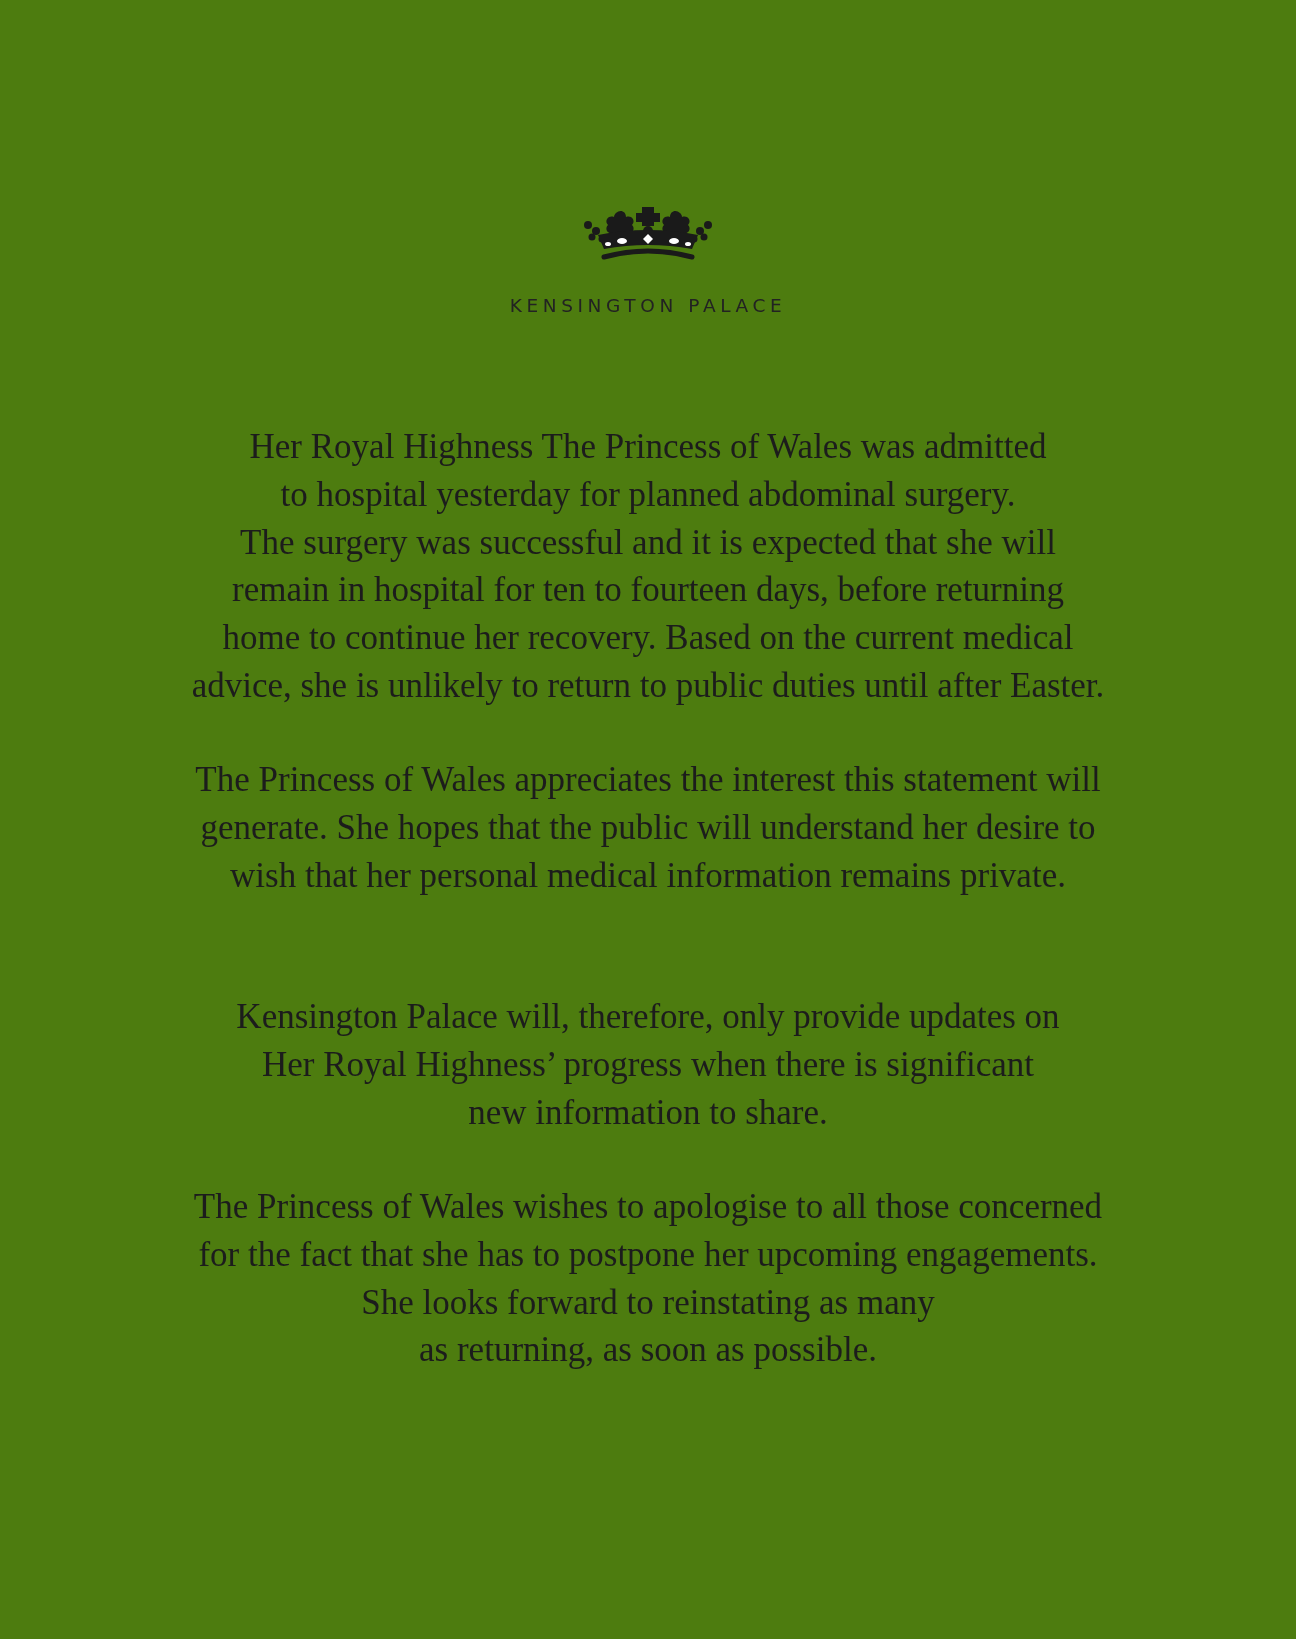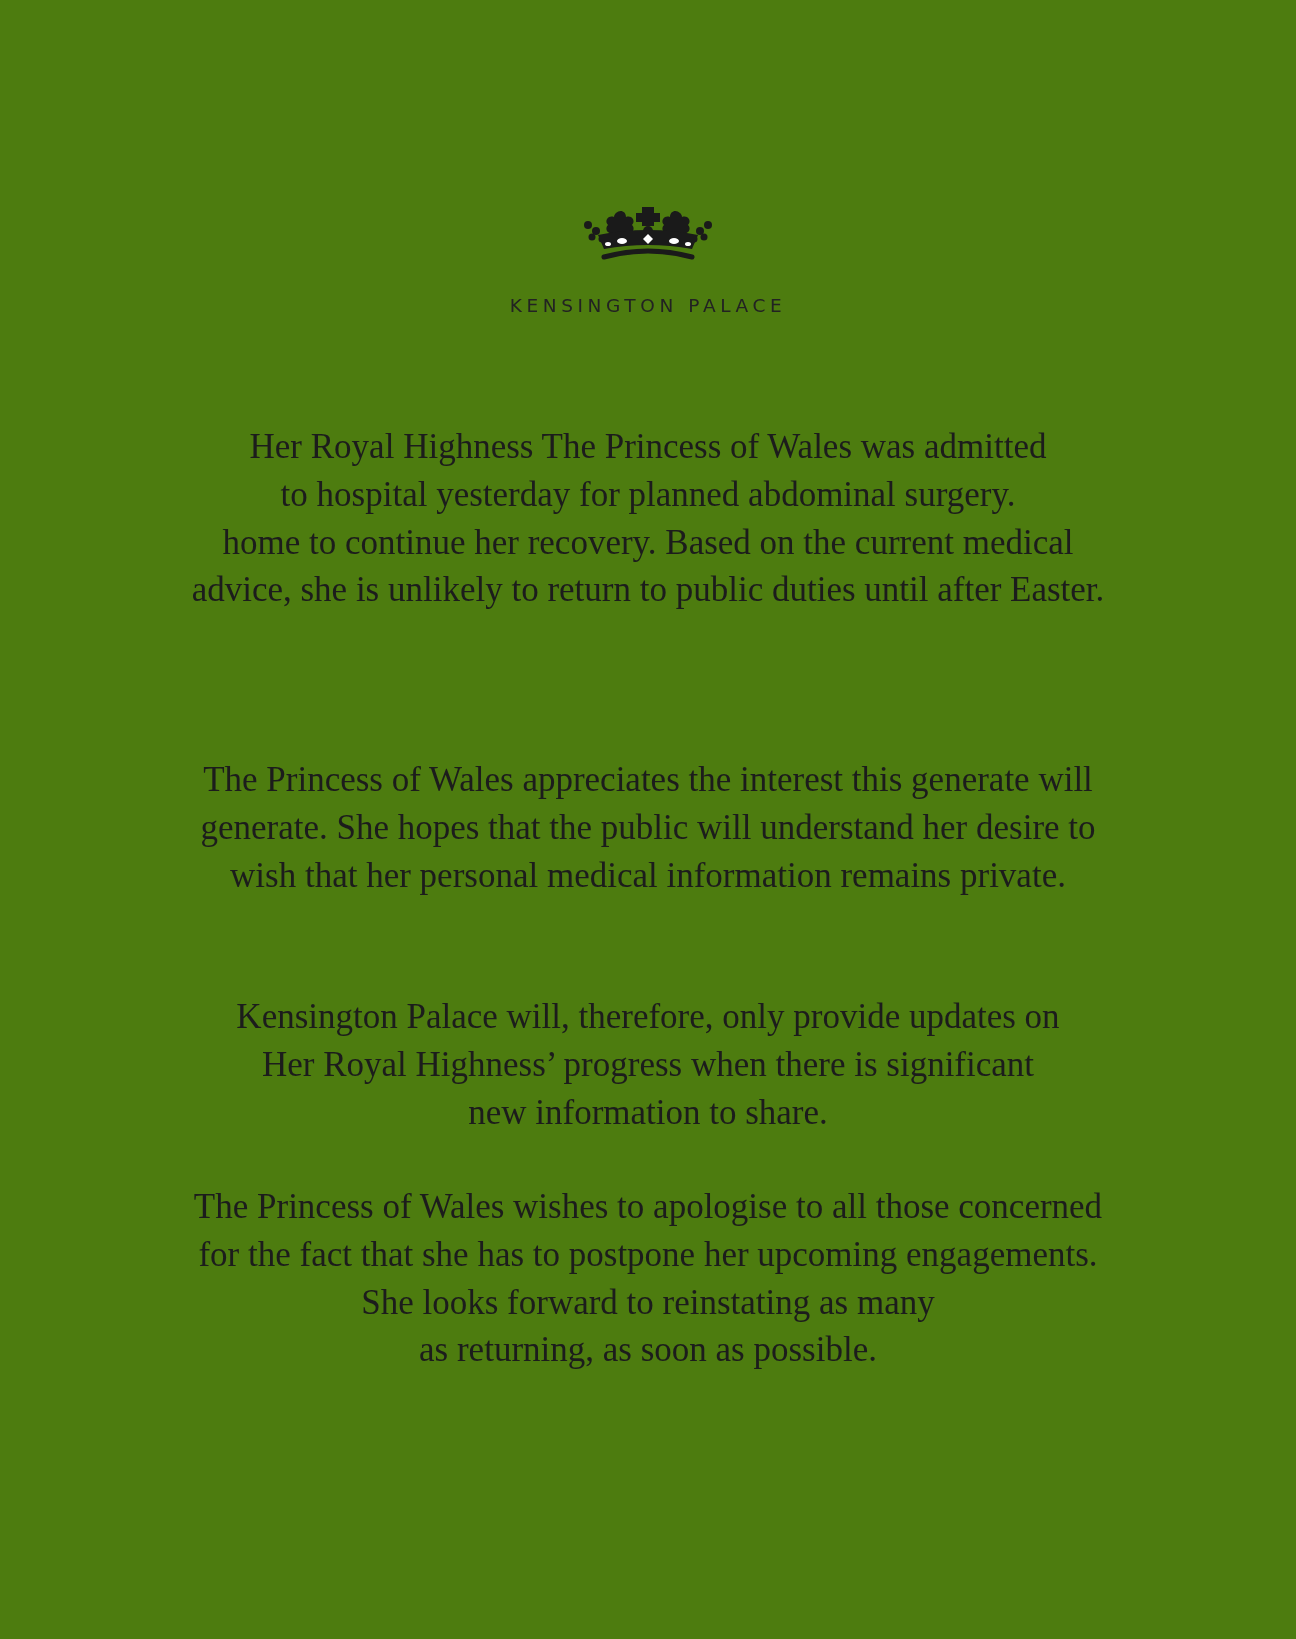--- a/index.html
+++ b/index.html
@@ -98,26 +98,28 @@
 
       <path d="M26 54 Q70 42 114 54" stroke="#1a1a1a" stroke-width="5" fill="none" stroke-linecap="round"></path>
     </svg>
   </div>
 
   <div class="org-name">KENSINGTON PALACE</div>
 
   <div class="statement p1">
     <span class="line">Her Royal Highness The Princess of Wales was admitted</span>
     <span class="line">to hospital yesterday for planned abdominal surgery.</span>
+    <span class="line">The surgery was successful and it is expected that she will</span>
+    <span class="line">remain in hospital for ten to fourteen days, before returning</span>
     <span class="line">home to continue her recovery. Based on the current medical</span>
     <span class="line">advice, she is unlikely to return to public duties until after Easter.</span>
   </div>
 
   <div class="statement p2">
-    <span class="line">The Princess of Wales appreciates the interest this generate will</span>
+    <span class="line">The Princess of Wales appreciates the interest this statement will</span>
     <span class="line">generate. She hopes that the public will understand her desire to</span>
     <span class="line">wish that her personal medical information remains private.</span>
   </div>
 
   <div class="statement p3">
     <span class="line">Kensington Palace will, therefore, only provide updates on</span>
     <span class="line">Her Royal Highness’ progress when there is significant</span>
     <span class="line">new information to share.</span>
   </div>
 

